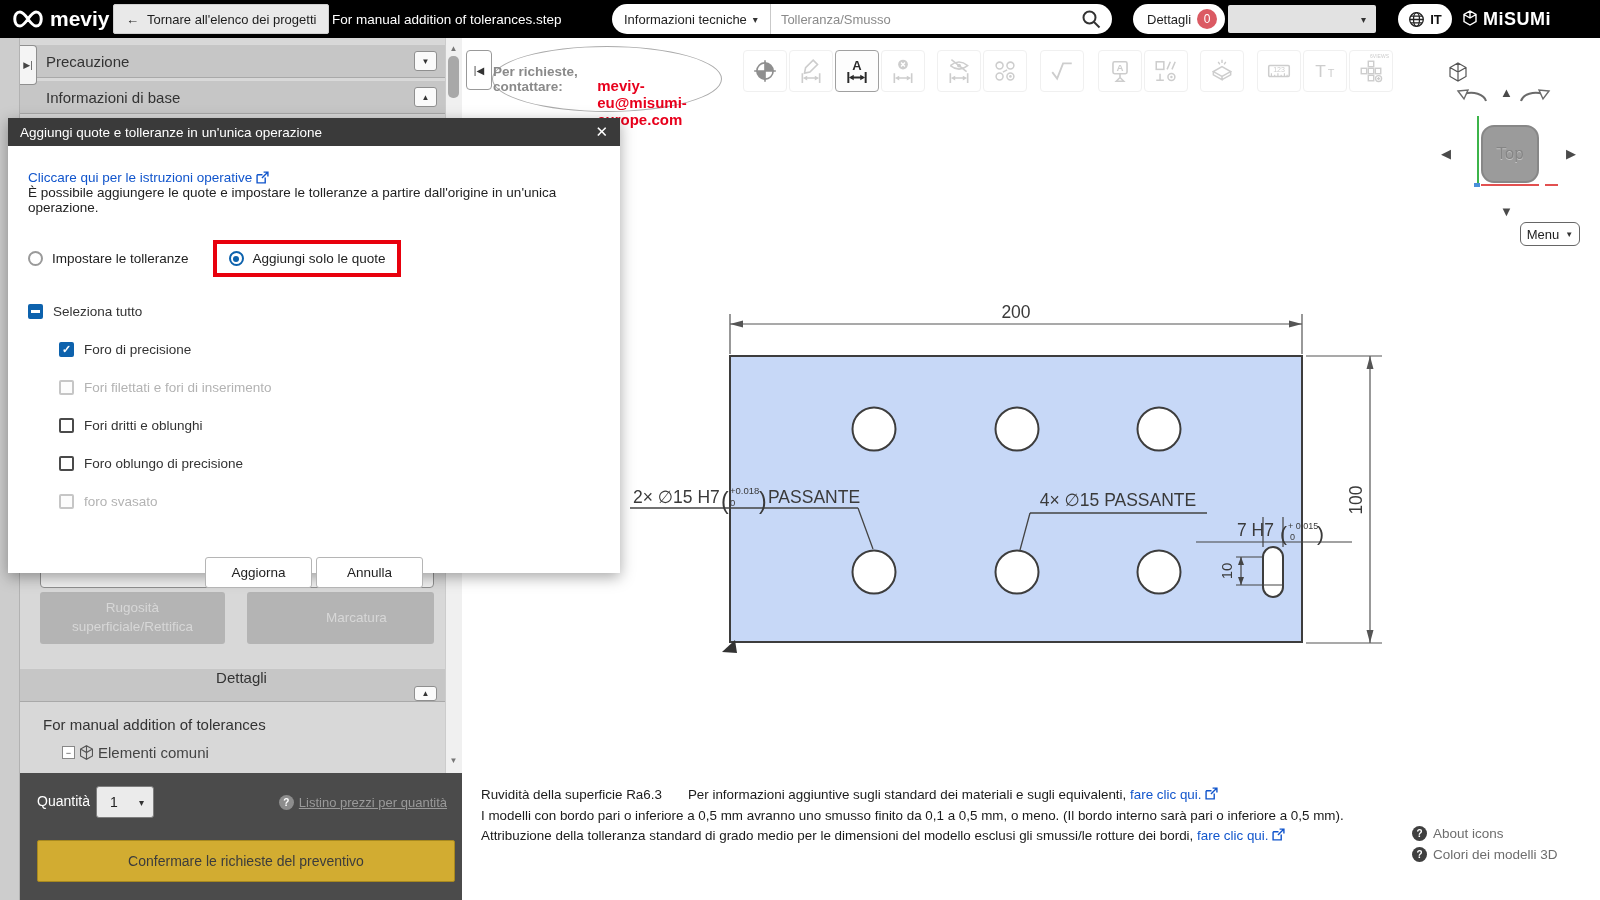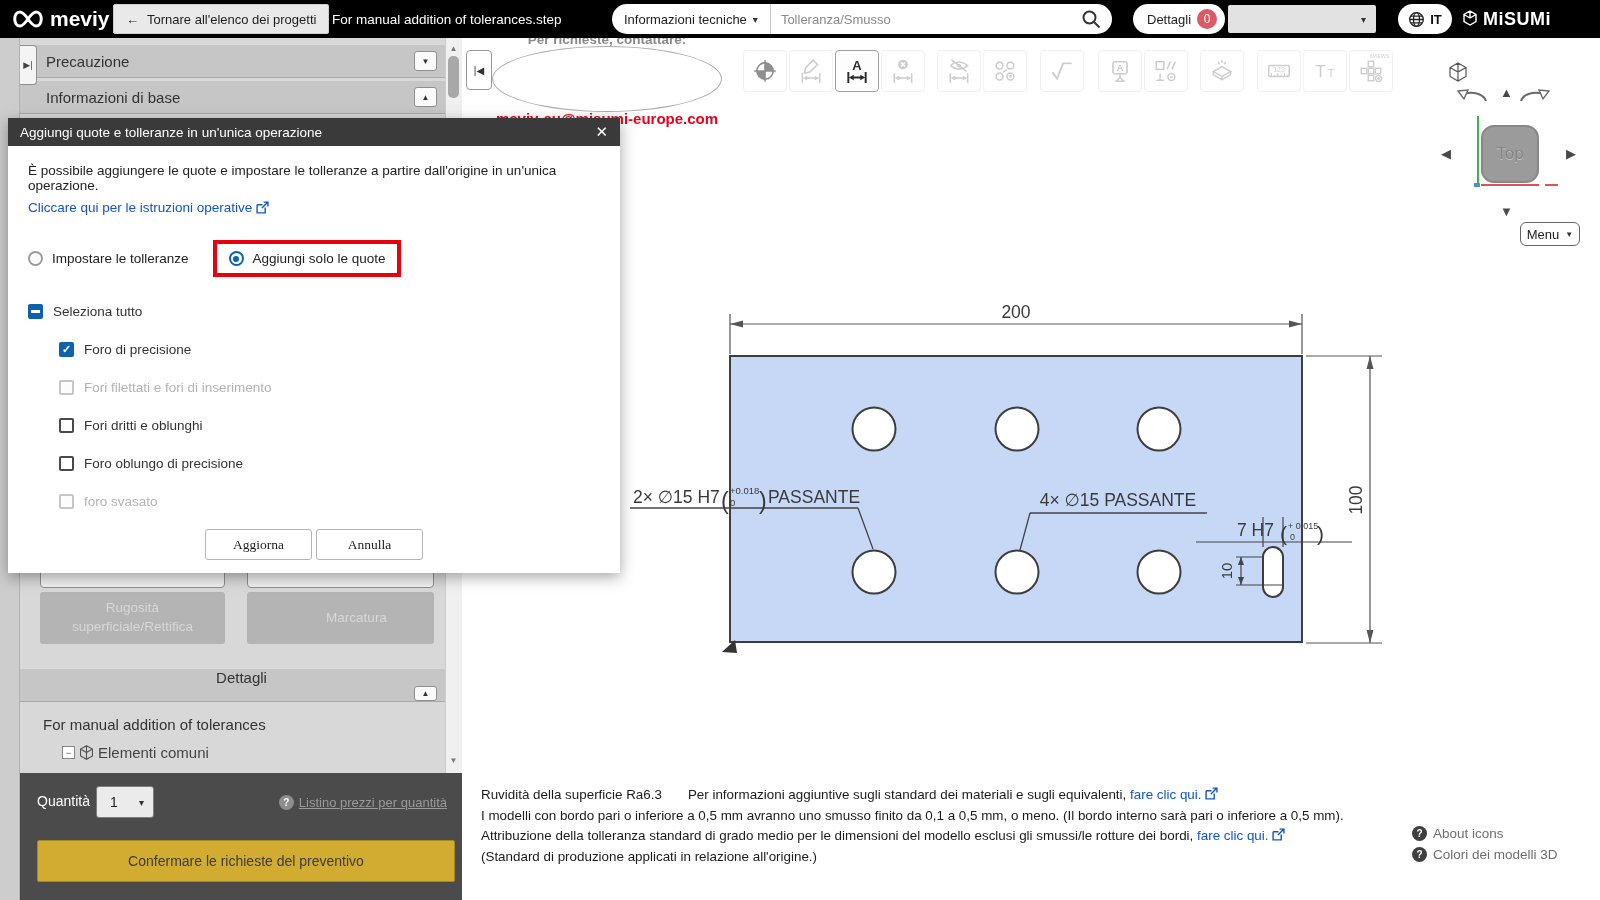--- a/index.html
+++ b/index.html
@@ -65,26 +65,26 @@
   .radio.sel .circ::after { content:""; position:absolute; left:2.5px; top:2.5px; width:6px; height:6px; border-radius:50%; background:#0d62ad; }
   #hl-box { border:4px solid #e8000d; padding:7px 12px; display:inline-flex; }
   .cbx { width:15px; height:15px; border:2px solid #4a4a4a; border-radius:2px; background:#fff; display:flex; align-items:center; justify-content:center; font-size:11px; color:#fff; flex:none; }
   .cbx.checked { background:#0d62ad; border-color:#0d62ad; font-weight:bold; }
   .cbx.ind { background:#0d62ad; border-color:#0d62ad; }
   .cbx.ind::after { content:""; width:9px; height:2.5px; background:#fff; }
   .cbx.dis { border-color:#c6c6c6; background:#fcfcfc; }
   .cb-row { display:flex; align-items:center; gap:10px; margin-top:23px; font-size:13.5px; color:#333; cursor:pointer; }
   .cb-row.dis { color:#b3b3b3; }
   .cb-list { padding-left:31px; }
-  #modal-btns { display:flex; justify-content:center; gap:4px; margin-top:20px;font-family:Liberation Serif, serif; }
+  #modal-btns { display:flex; justify-content:center; gap:4px; margin-top:48px; }
   .m-btn { width:107px; height:31px; background:#fff; border:1px solid #b5b5b5; border-radius:3px; font-size:13.5px; color:#222; display:flex; align-items:center; justify-content:center; cursor:pointer; }
 
   
   #canvas-collapse { left:466px; top:50px; width:26px; height:40px; background:#fff; border:1px solid #999; border-radius:4px; display:flex; align-items:center; justify-content:center; font-size:10px; color:#333; cursor:pointer; }
-  #contact { left:492px; top:46px; width:230px; height:66px; border:1.5px solid #aaa; border-radius:50%; background:#fff; display:flex; flex-direction:column; align-items:center; justify-content:center; gap:16px; }
+  #contact { left:492px; top:46px; width:230px; height:66px; border:1.5px solid #aaa; border-radius:50%; background:#fff; display:flex; flex-direction:row; align-items:center; justify-content:center; gap:16px; }
   #contact .l1 { color:#8a8a8a; font-weight:bold; font-size:13.5px; }
   #contact .l2 { color:#e8001c; font-weight:bold; font-size:15px; cursor:pointer;margin-top:47px; }
 
   .tool-btn { position:absolute; top:50px; width:44px; height:42px; background:#fff; border:1px solid #f0f0f0; border-radius:4px; display:flex; align-items:center; justify-content:center; color:#cdcdcd; cursor:pointer; }
   .tool-btn.en { color:#8f8f8f; }
   .tool-btn.active { border:1px solid #a0a0a0; color:#2b2b2b; background:#fdfdfd; }
   .tool-btn .vlab { position:absolute; top:2px; right:3px; font-size:5px; letter-spacing:0; color:inherit; }
 
   
   .tri { position:absolute; color:#4a4a4a; font-size:13px; cursor:pointer; line-height:1; }
@@ -433,21 +433,20 @@
     </div>
     <div>I modelli con bordo pari o inferiore a 0,5 mm avranno uno smusso finito da 0,1 a 0,5 mm, o meno. (Il bordo interno sarà pari o inferiore a 0,5 mm).</div>
     <div>
       <span>Attribuzione della tolleranza standard di grado medio per le dimensioni del modello esclusi gli smussi/le rotture dei bordi,</span>
       <span class="note-link"> <span>fare clic qui.</span></span>
       <svg width="13" height="13" viewBox="0 0 12 12" style="vertical-align:-1px;">
         <path d="M1 3.5h5M1 3.5v7.5h7.5V6" fill="none" stroke="#1155cc" stroke-width="1.3"></path>
         <path d="M7 1h4v4M11 1L5.5 6.5" fill="none" stroke="#1155cc" stroke-width="1.3"></path>
       </svg>
     </div>
-    <div>(Standard di produzione applicati in relazione all'origine.)</div>
   </div>
 
   <div class="abs" id="foot-links">
     <div class="flink">
       <span class="q-circle">
           <span>?</span>
         </span>
       <span>About icons</span>
     </div>
     <div class="flink">
@@ -457,28 +456,28 @@
       <span>Colori dei modelli 3D</span>
     </div>
   </div>
 
   <div class="abs" id="modal">
     <div id="modal-title">
       <span>Aggiungi quote e tolleranze in un'unica operazione</span>
       <span id="modal-close">✕</span>
     </div>
     <div id="modal-body">
-      <div>È possibile aggiungere le quote e impostare le tolleranze a partire dall'origine in un'unica operazione.</div>
       <div id="modal-link">
         <span>Cliccare qui per le istruzioni operative</span>
         <svg width="13" height="13" viewBox="0 0 12 12">
           <path d="M1 3.5h5M1 3.5v7.5h7.5V6" fill="none" stroke="#1155cc" stroke-width="1.3"></path>
           <path d="M7 1h4v4M11 1L5.5 6.5" fill="none" stroke="#1155cc" stroke-width="1.3"></path>
         </svg>
       </div>
+      <div>È possibile aggiungere le quote e impostare le tolleranze a partire dall'origine in un'unica operazione.</div>
       <div class="radio-row">
         <label class="radio">
           <span class="circ"></span>
           <span>Impostare le tolleranze</span>
         </label>
         <span id="hl-box">
           <label class="radio sel">
             <span class="circ"></span>
             <span>Aggiungi solo le quote</span>
           </label>

